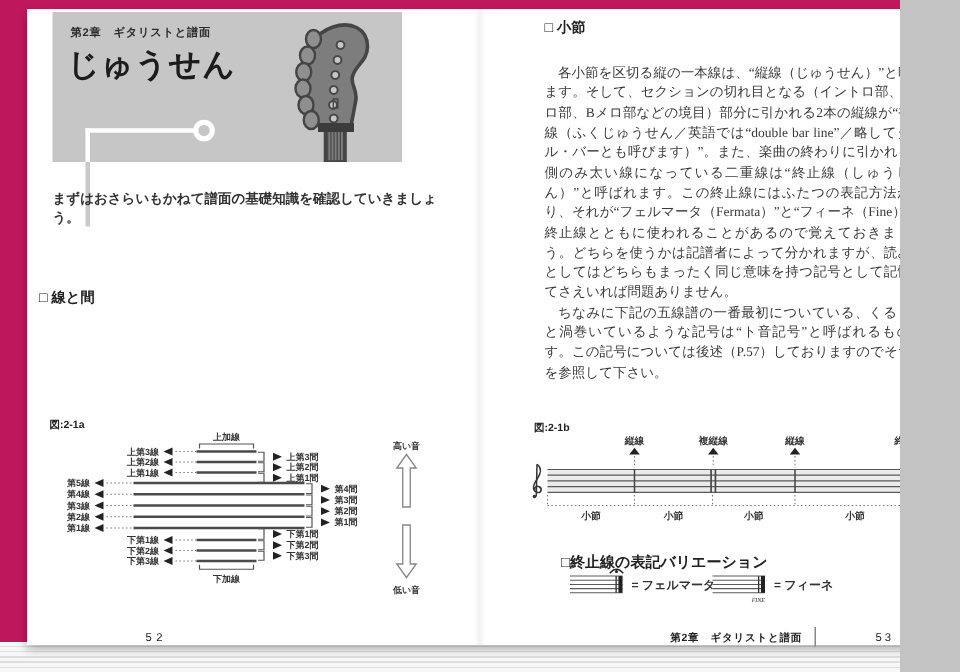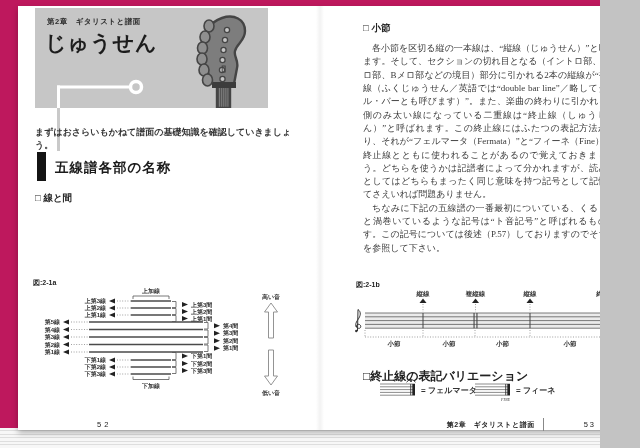--- a/index.html
+++ b/index.html
@@ -22,34 +22,34 @@
   .page-title { position:absolute; left:10px; top:21px; font-size:21px; font-weight:bold; color:#1c1c1c; letter-spacing:1px; }
   .guitar-svg { position:absolute; right:2px; top:3px; }
   .deco-svg { position:absolute; left:17px; top:71px; pointer-events:none; }
 
   .intro { position:absolute; left:17px; top:120px; width:274px; font-family:Liberation Mono, monospace;
     font-size:9px; font-weight:bold; color:#333; }
   .sec-heading { position:absolute; left:19px; top:146px; display:flex; }
   .sec-bar { width:9px; height:29px; background:#141414; margin-right:9px; }
   .sec-text { font-size:13.5px; font-weight:bold; color:#1b1b1b; padding-top:7px; letter-spacing:1px; }
   .subsec { font-size:9.5px; font-weight:bold; color:#222; }
-  .subsec-left { position:absolute; left:17px; top:186px; }
+  .subsec-left { position:absolute; left:8px; top:186px; }
   .para-block-left { position:absolute; left:17px; top:201px; width:274px; }
   p.body-text { font-family:"Liberation Serif",serif; font-size:9px; line-height:1.48; color:#3a3a3a;
     text-align:justify; text-indent:1em; }
   .fig-label { font-size:7px; font-weight:bold; color:#222; }
   .fig-label-left { position:absolute; left:15px; top:272px; }
   .fig-svg-left { position:absolute; left:18px; top:280px; }
 
   
-  .subsec-right { position:absolute; left:43px; top:16px; }
+  .subsec-right { position:absolute; left:43px; top:6px; }
   .para-block-right { position:absolute; left:43px; top:36px; width:254px; }
   .fig-label-right { position:absolute; left:36px; top:274px; }
   .fig-svg-right { position:absolute; left:28px; top:284px; }
-  .variation-heading { position:absolute; left:43px; top:362px; font-size:12px; font-weight:bold; color:#222; }
+  .variation-heading { position:absolute; left:54px; top:362px; font-size:10px; font-weight:bold; color:#222; }
   .mini-svg { position:absolute; left:55px; top:372px; }
 
   .footer-left { position:absolute; left:39px; top:414px; font-size:7.5px; color:#222; letter-spacing:3px;padding-left:40px; }
   .footer-right { position:absolute; right:32px; top:412px; display:flex; align-items:center; gap:8px; }
   .footer-chapter { font-size:7px; font-weight:bold; color:#222; letter-spacing:.5px; }
   .footer-divider { width:1px; height:13px; background:#888; }
   .footer-pagenum { font-size:7.5px; color:#222; letter-spacing:2px;margin-left:32px; }
 
   svg text { font-family:"Liberation Sans",sans-serif; fill:#333; }
   .lbl { font-size:6px; font-weight:bold; }
@@ -101,24 +101,20 @@
 
       <svg class="deco-svg" width="140" height="82" viewBox="0 0 140 82">
         <line x1="22" y1="10" x2="95" y2="10" stroke="#ffffff" stroke-width="3"></line>
         <line x1="23.5" y1="8.5" x2="23.5" y2="31" stroke="#ffffff" stroke-width="3"></line>
         <line x1="23.5" y1="31" x2="23.5" y2="74" stroke="#c9c9c9" stroke-width="3"></line>
         <circle cx="101" cy="10" r="5.5" fill="none" stroke="#ffffff" stroke-width="3.5"></circle>
       </svg>
 
       <div class="intro">まずはおさらいもかねて譜面の基礎知識を確認していきましょう。</div>
 
-      <div class="sec-heading">
-        <div class="sec-bar"></div>
-        <div class="sec-text">五線譜各部の名称</div>
-      </div>
 
       <div class="subsec subsec-left">□ 線と間</div>
 
 
       <div class="fig-label fig-label-left">図:2-1a</div>
 
       <svg class="fig-svg-left" width="286" height="122" viewBox="0 0 286 122">
 
         <text x="115" y="7" text-anchor="middle" class="lbl">上加線</text>
         <polyline points="97,13 97,10 133,10 133,13" fill="none" stroke="#555" stroke-width="0.8"></polyline>

